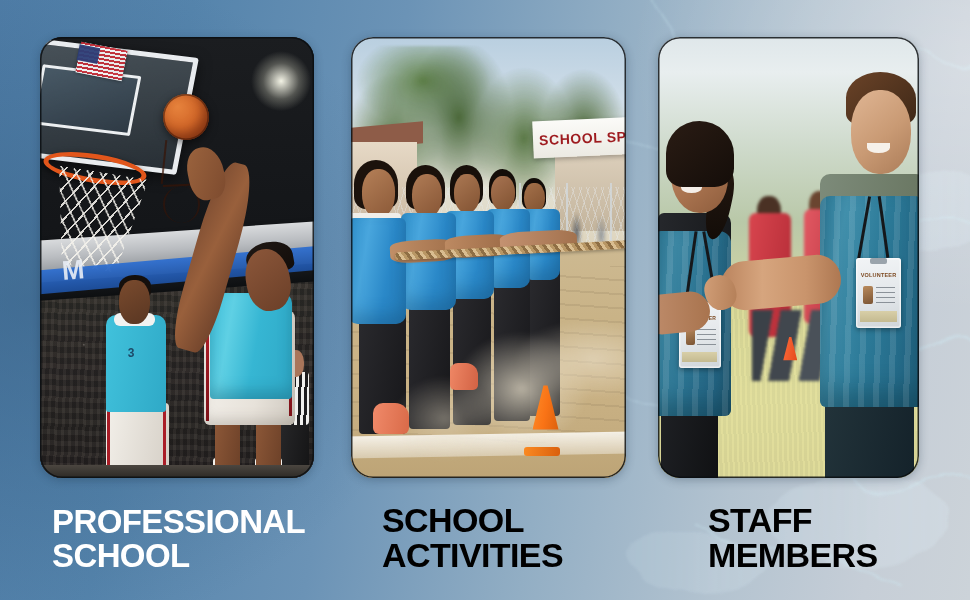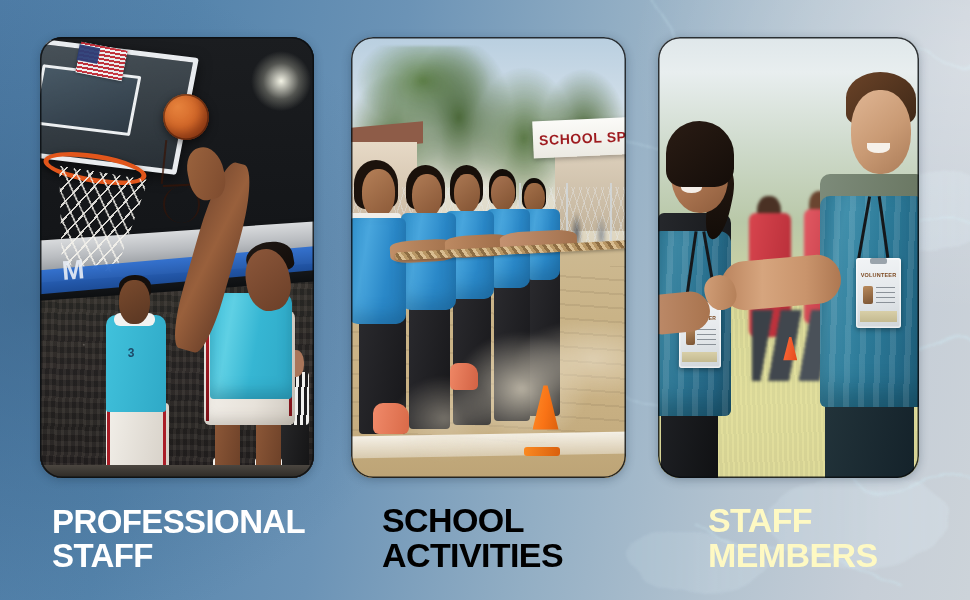--- a/index.html
+++ b/index.html
@@ -552,21 +552,21 @@
     position:absolute;
     font-family:"Liberation Sans", sans-serif;
     font-weight:700;
     line-height:1.02;
     letter-spacing:-.6px;
     white-space:pre-line;
     z-index:3;
   }
   #caption-1 { left:52px;  top:505px; font-size:33px; color:#ffffff; }
   #caption-2 { left:382px; top:503px; font-size:34px; color:#000000; }
-  #caption-3 { left:708px; top:503px; font-size:34px; color:#fef9c3; }
+  #caption-3 { left:708px; top:503px; font-size:34px; color:#000000; }
 </style>
 </head>
 <body>
 
 <div id="bg">
   <div class="bg-base"></div>
   <svg class="bg-marble" viewBox="0 0 970 600" preserveAspectRatio="none">
     <defs>
       <filter id="mrb" x="-20%" y="-20%" width="140%" height="140%">
         <feTurbulence type="fractalNoise" baseFrequency="0.009 0.016" numOctaves="4" seed="7" result="n"></feTurbulence>
@@ -765,17 +765,17 @@
     </div>
     <div class="st-man-hair"></div>
     <div class="st-man-head"></div>
     <div class="st-man-smile"></div>
     <div class="st-man-arm"></div>
     <div class="st-man-hand"></div>
   </div>
 </div>
 
 <div class="caption" id="caption-1">PROFESSIONAL
-STAFF</div>
+SCHOOL</div>
 <div class="caption" id="caption-2">SCHOOL
 ACTIVITIES</div>
 <div class="caption" id="caption-3">STAFF
 MEMBERS</div>
 
 </body></html>

